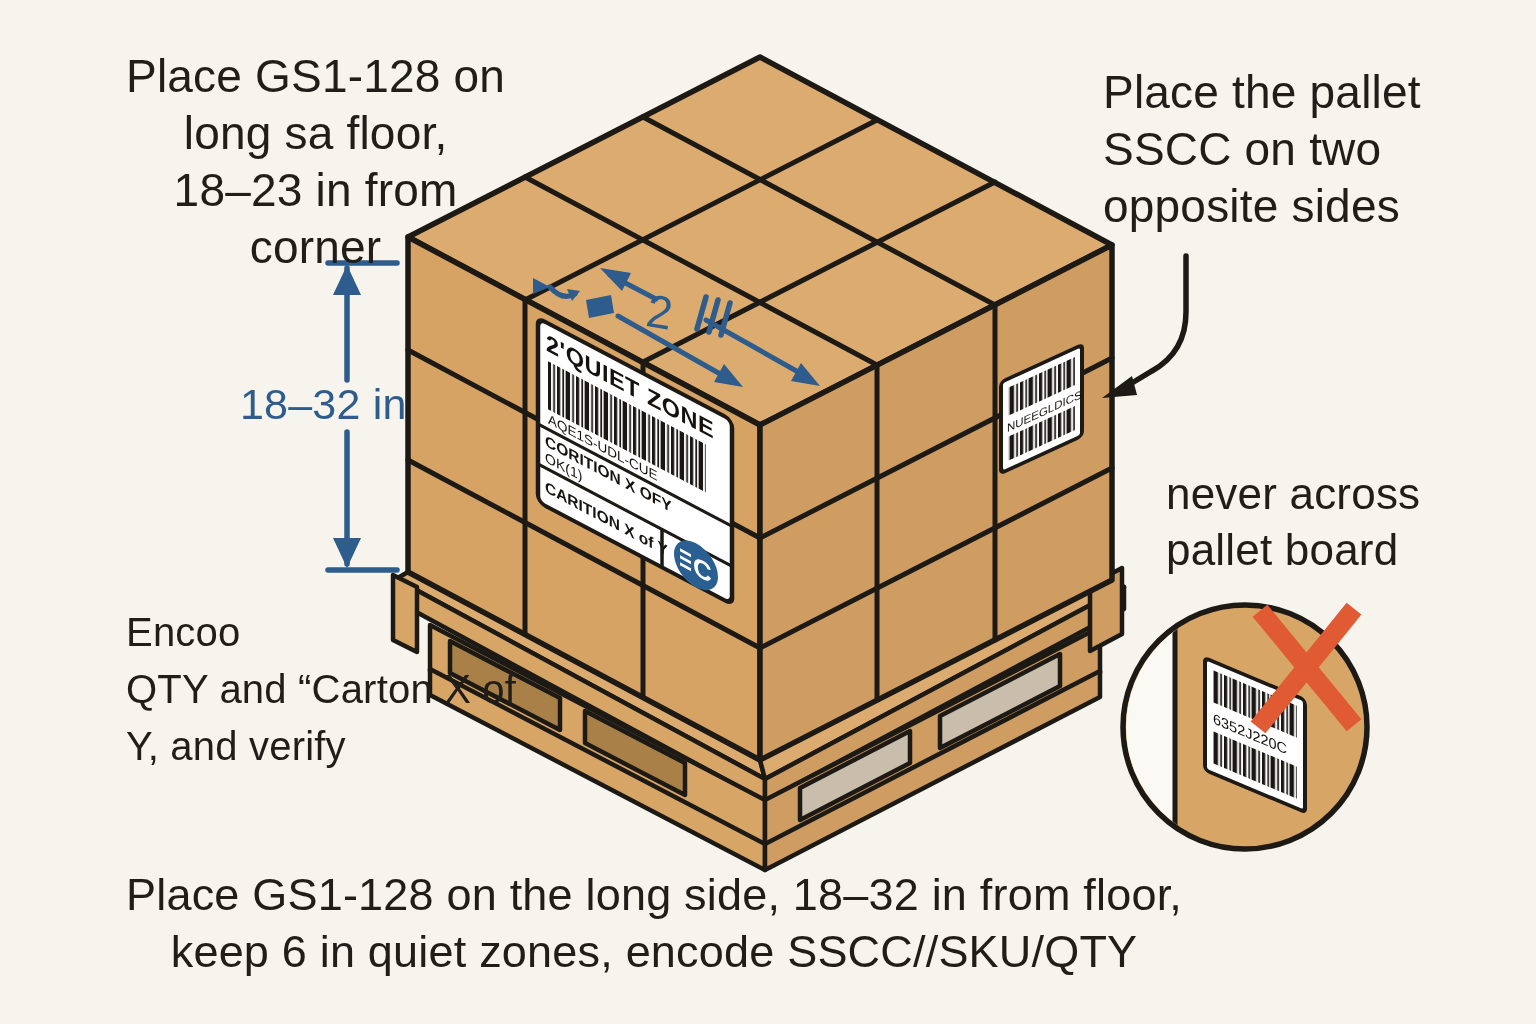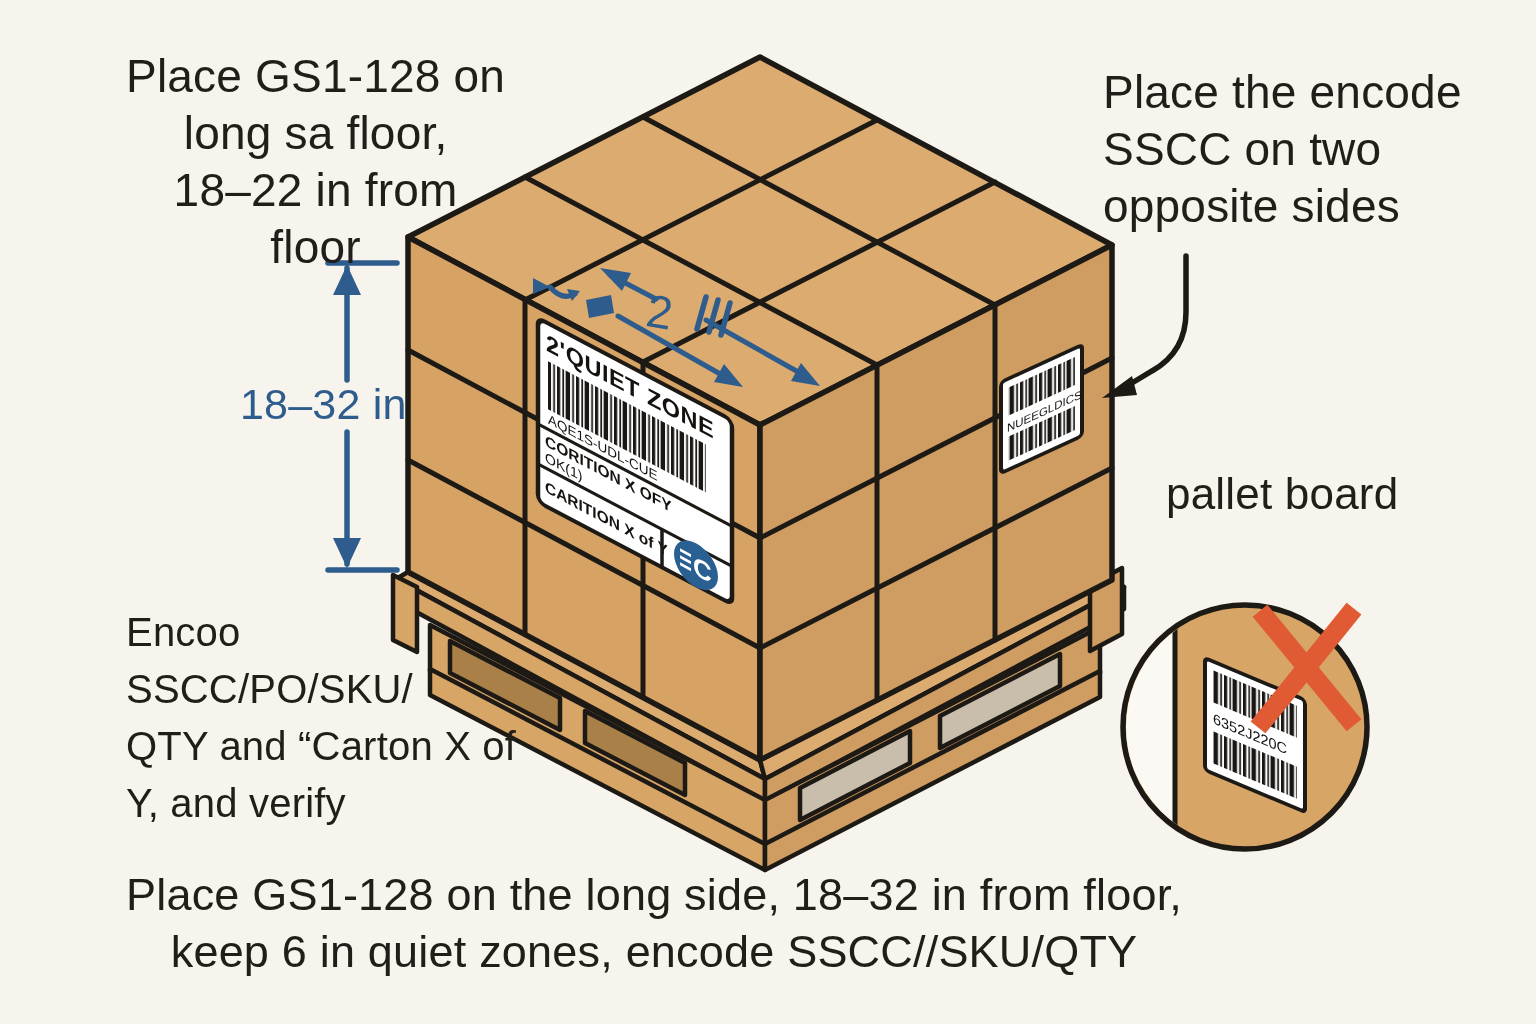--- a/index.html
+++ b/index.html
@@ -173,37 +173,37 @@
       <g stroke="#e05a33" stroke-width="19" stroke-linecap="square">
         <line x1="1266" y1="618" x2="1348" y2="718"></line>
         <line x1="1348" y1="616" x2="1264" y2="720"></line>
       </g>
     </g>
   </svg>
 
   <div class="ann tl">
     <div class="ln">Place GS1-128 on</div>
     <div class="ln">long sa floor,</div>
-    <div class="ln">18–22 in from</div>
-    <div class="ln">floor</div>
+    <div class="ln">18–23 in from</div>
+    <div class="ln">corner</div>
   </div>
 
   <div class="ann tr">
-    <div class="ln">Place the encode</div>
+    <div class="ln">Place the pallet</div>
     <div class="ln">SSCC on two</div>
     <div class="ln">opposite sides</div>
   </div>
 
   <div class="ann na">
+    <div class="ln">never across</div>
     <div class="ln">pallet board</div>
   </div>
 
   <div class="ann enc">
     <div class="ln">Encoo</div>
-    <div class="ln">SSCC/PO/SKU/</div>
     <div class="ln">QTY and “Carton X of</div>
     <div class="ln">Y, and verify</div>
   </div>
 
   <div class="ann cap">
     <div class="ln">Place GS1-128 on the long side, 18–32 in from floor,</div>
     <div class="ln">keep 6 in quiet zones, encode SSCC//SKU/QTY</div>
   </div>
 
   <div class="ann dim-label">18–32 in</div>

